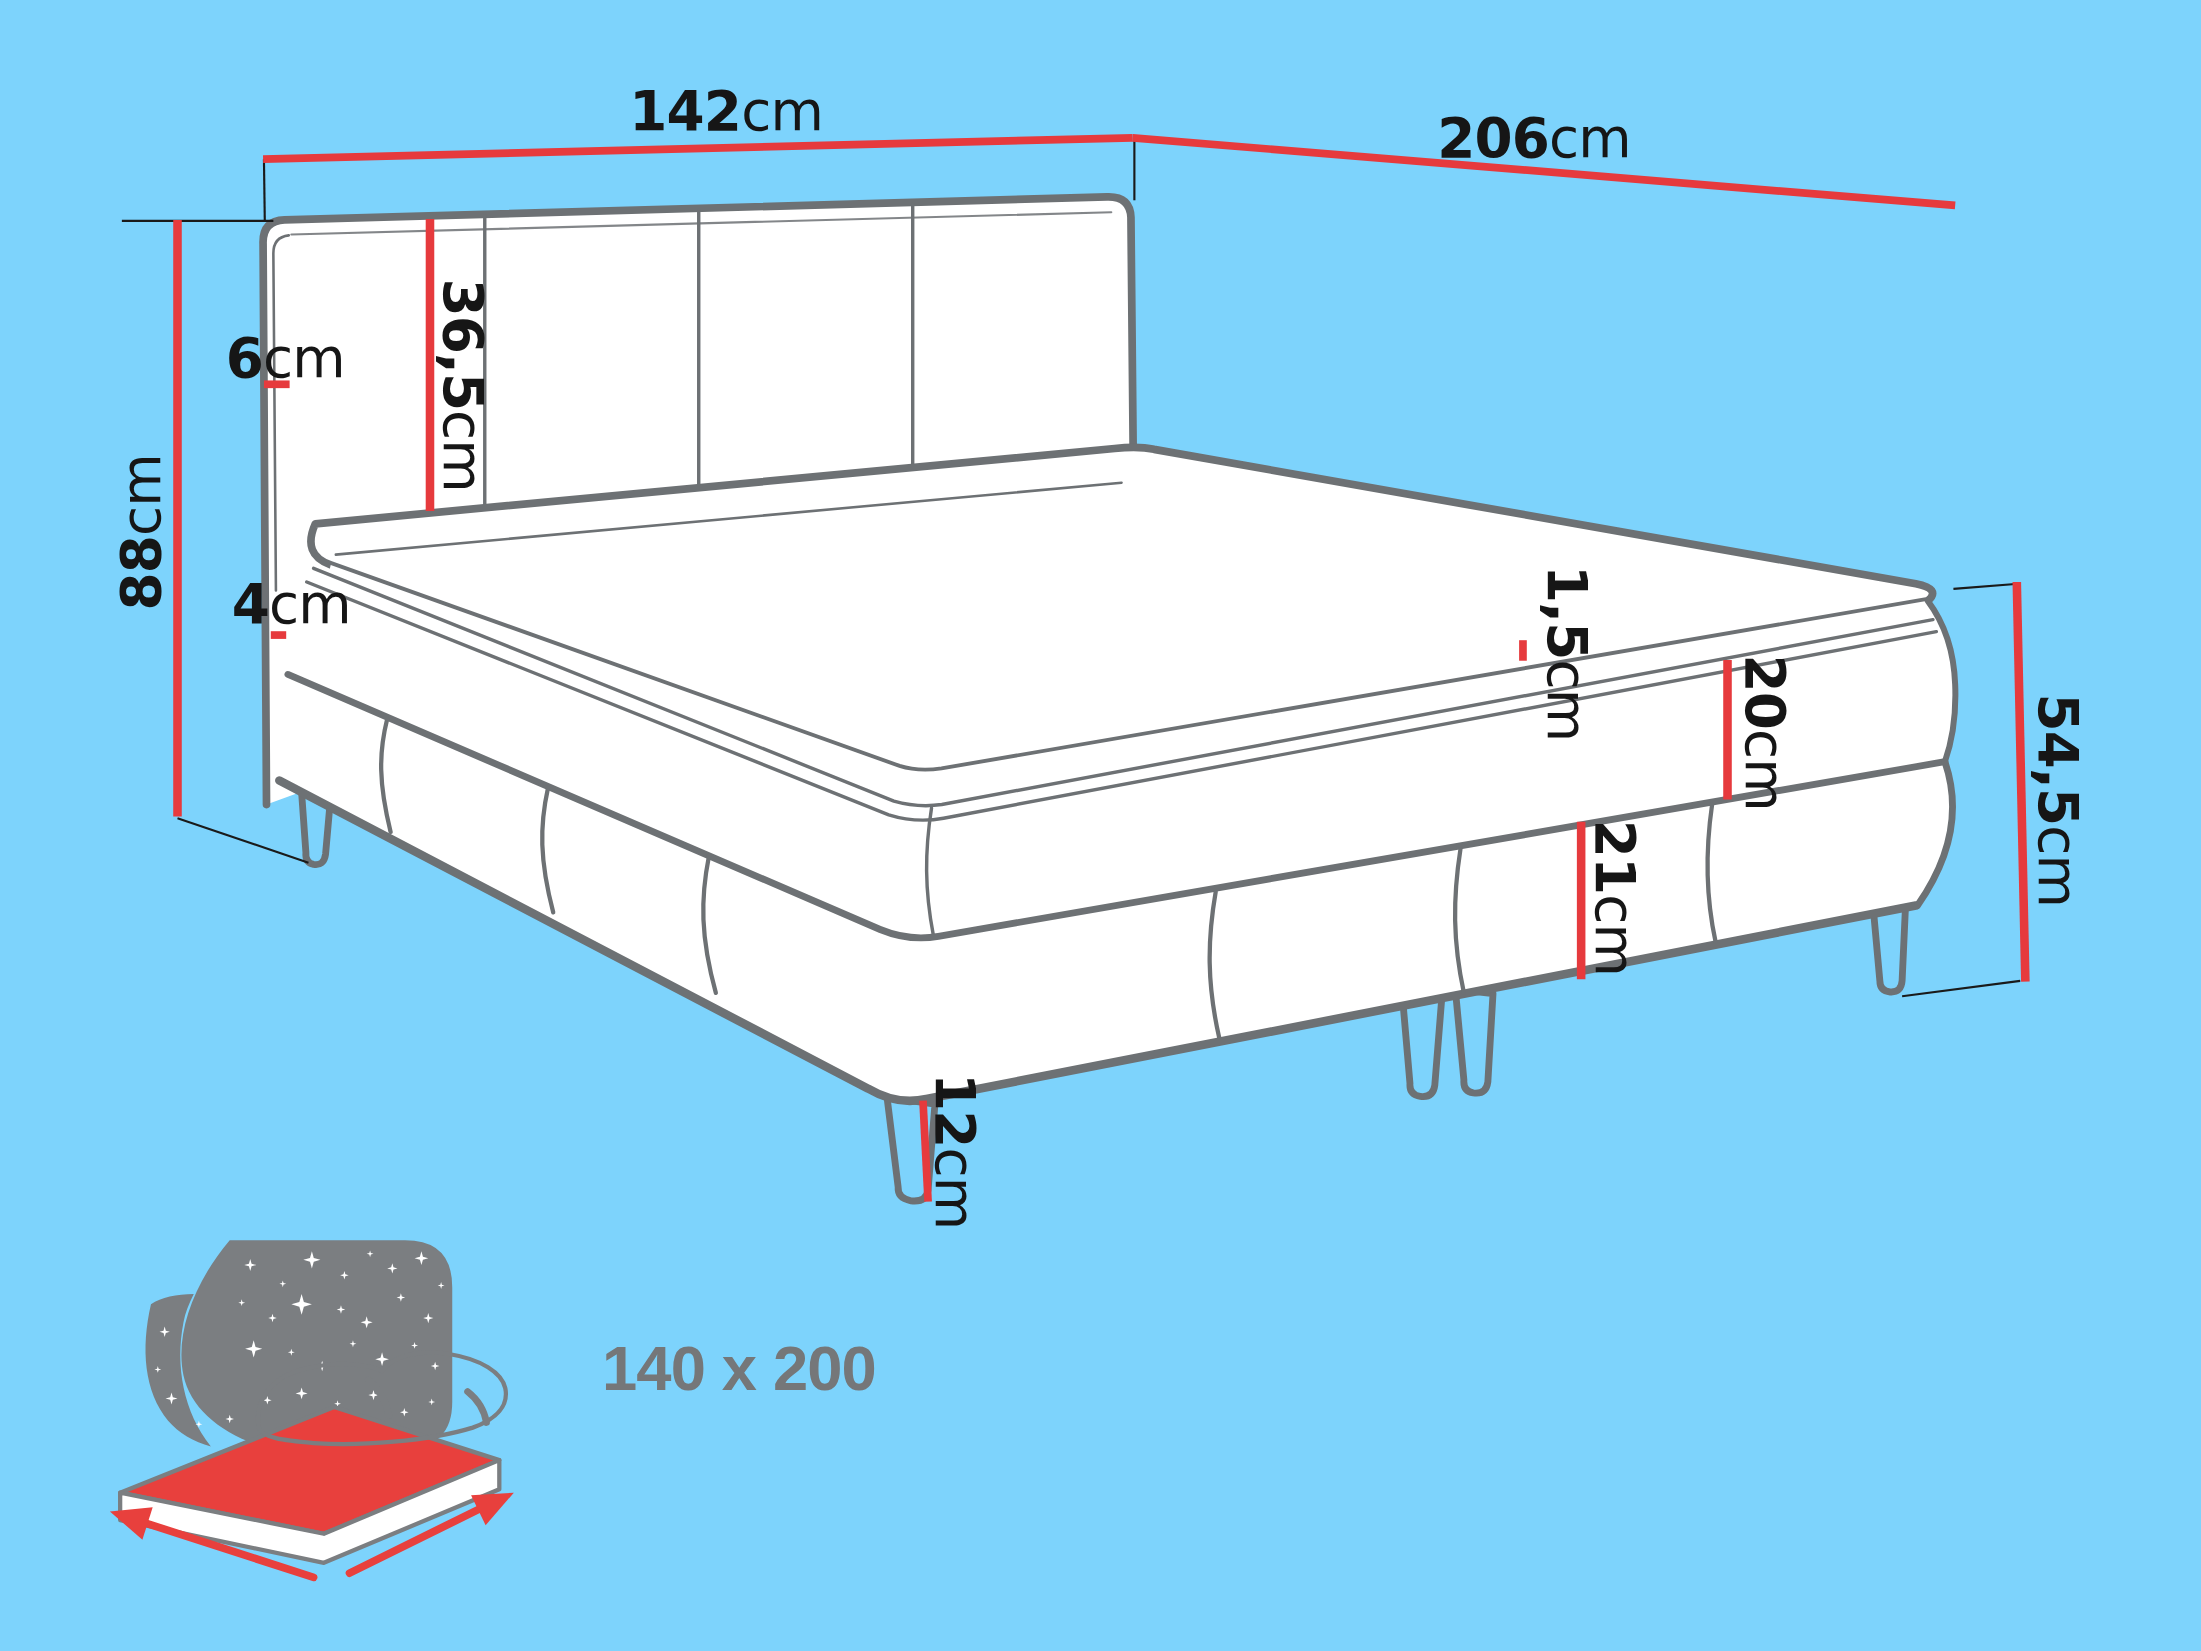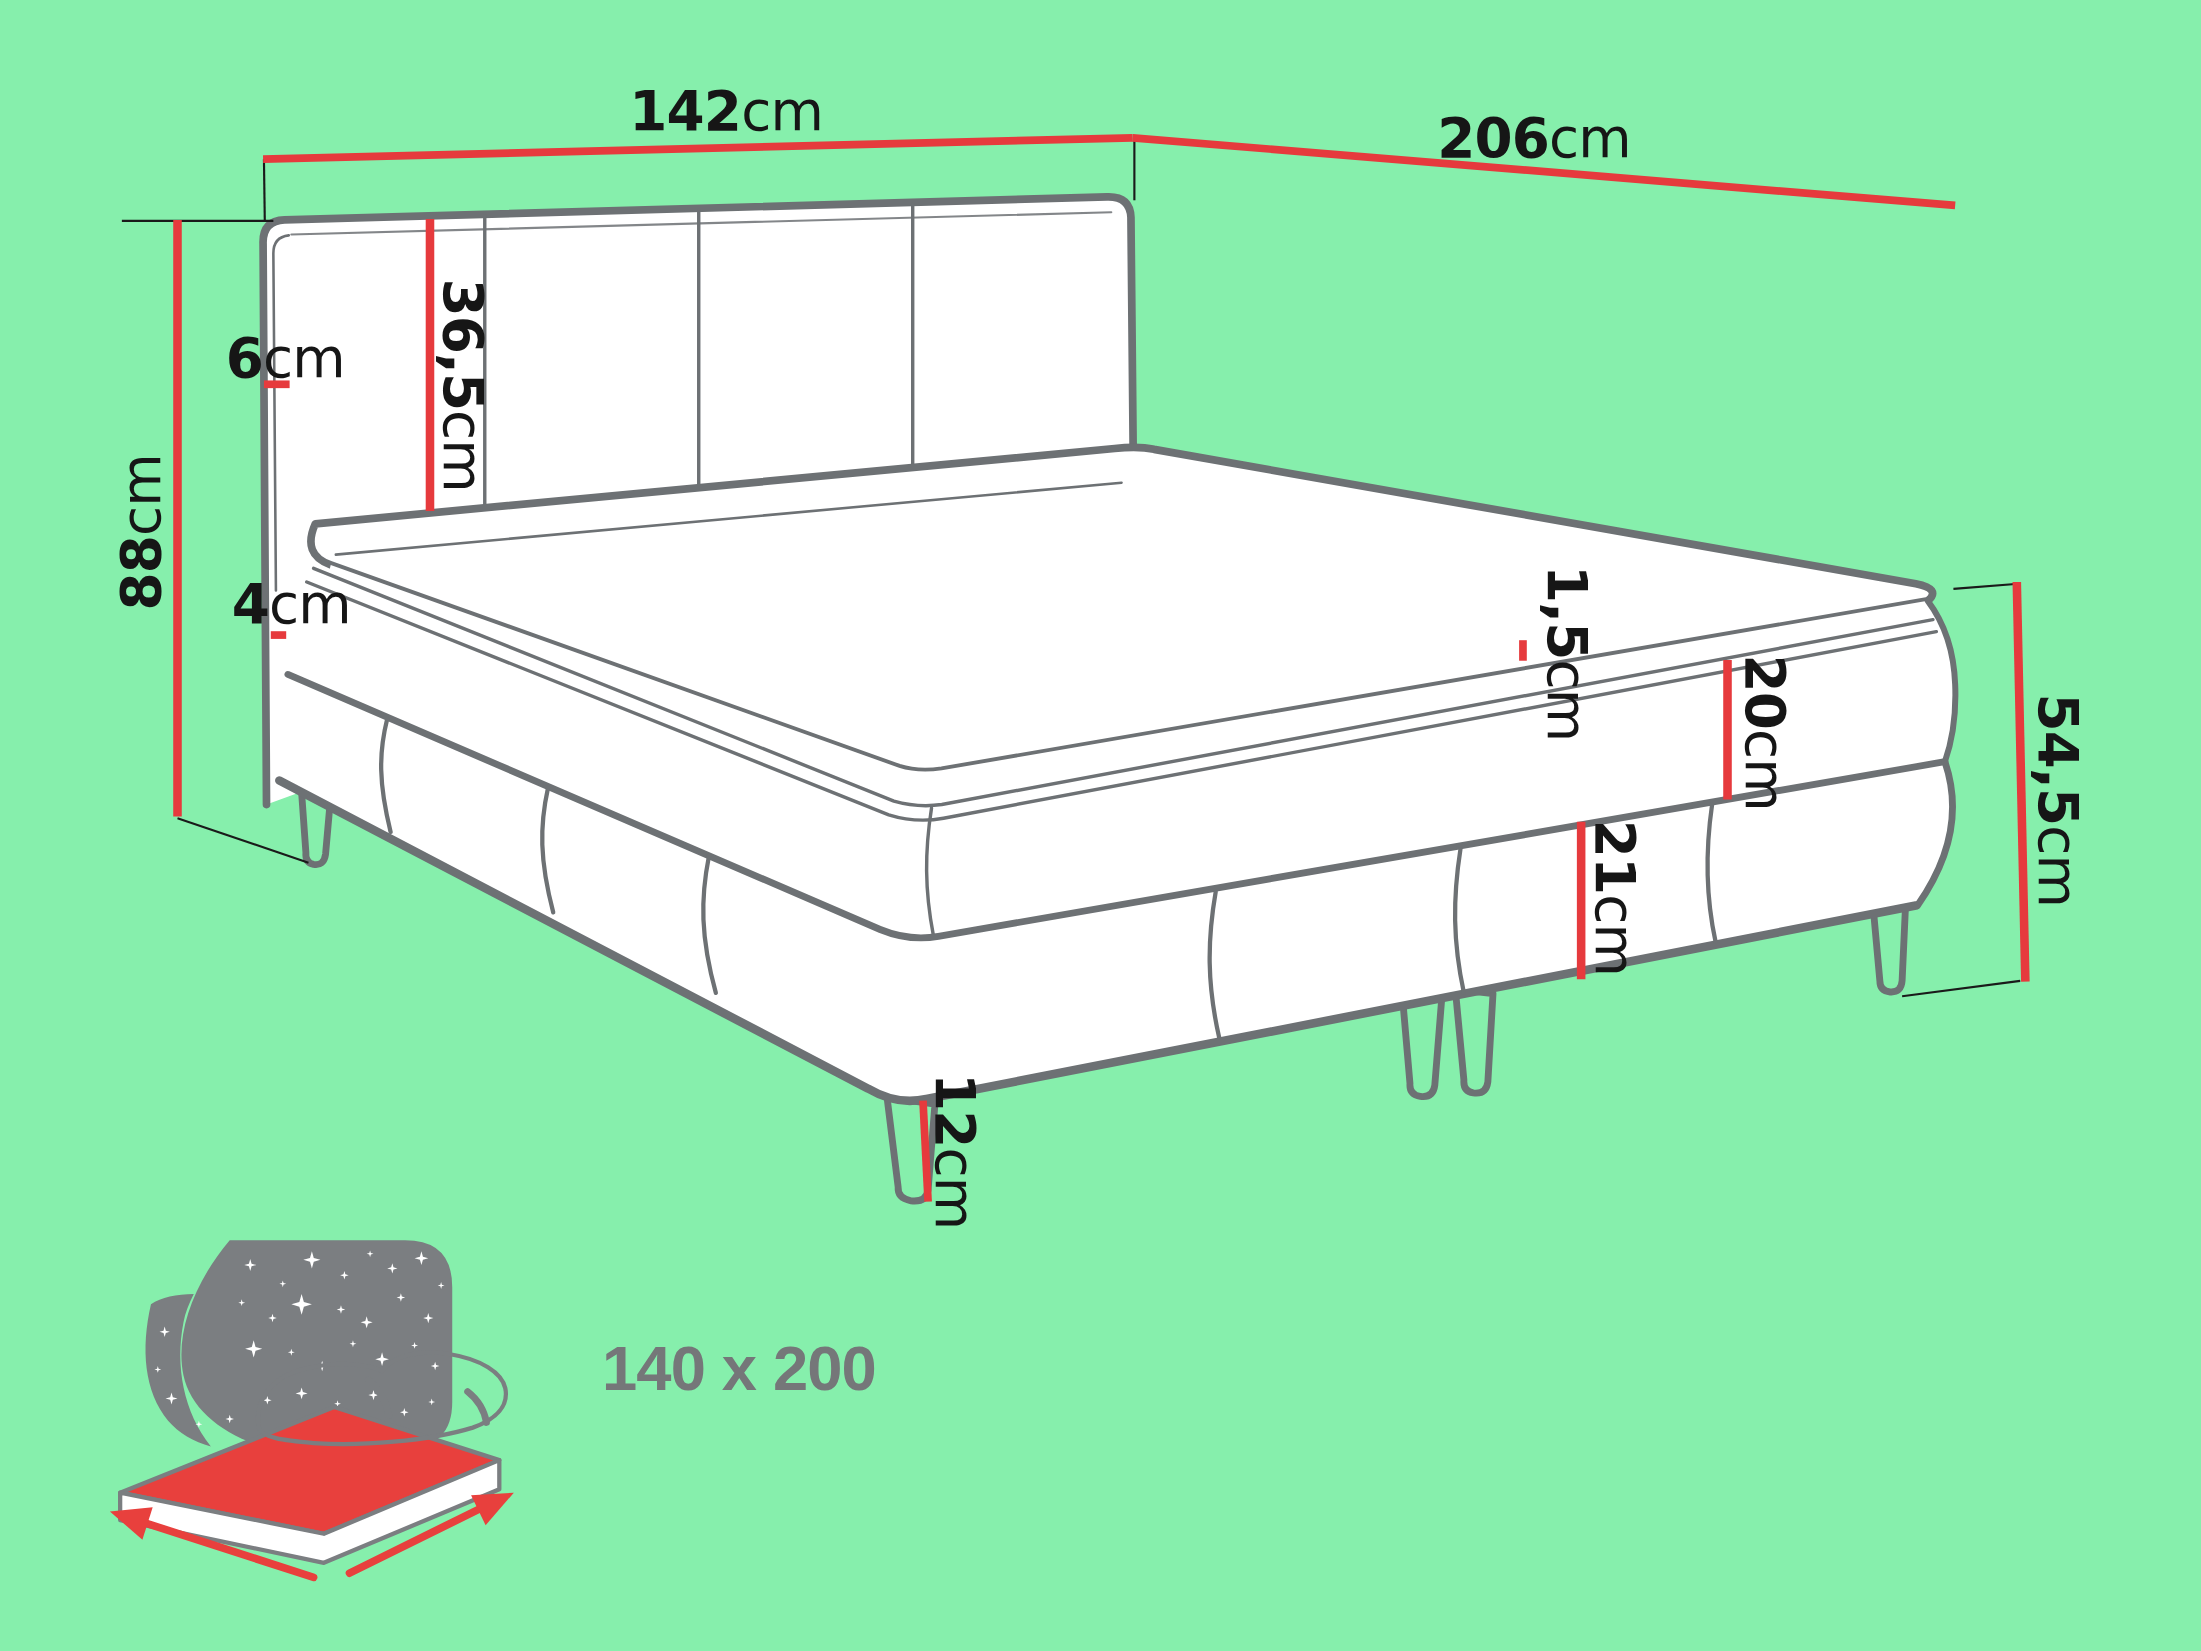--- a/index.html
+++ b/index.html
@@ -1,19 +1,19 @@
 <!DOCTYPE html>
 <html style="font-size:13.7px"><head>
 <meta charset="utf-8">
 <style>
   html,body{margin:0;padding:0;background:#ffffff;}
   .stage{
     position:relative;
     width:2202px;height:1651px;
-    background:#86efac;
+    background:#7dd3fc;
     font-family:"DejaVu Sans", sans-serif;
     overflow:hidden;
   }
   svg{position:absolute;inset:0;display:block;}
   .dim{font-size:64px;fill:#161616;letter-spacing:-1px;}
   .dim .num{font-weight:700;}
   .dim .unit{font-weight:400;}
   .size-label{
     font-family:"Liberation Sans", sans-serif;
     font-weight:700;font-size:74px;letter-spacing:-1px;

